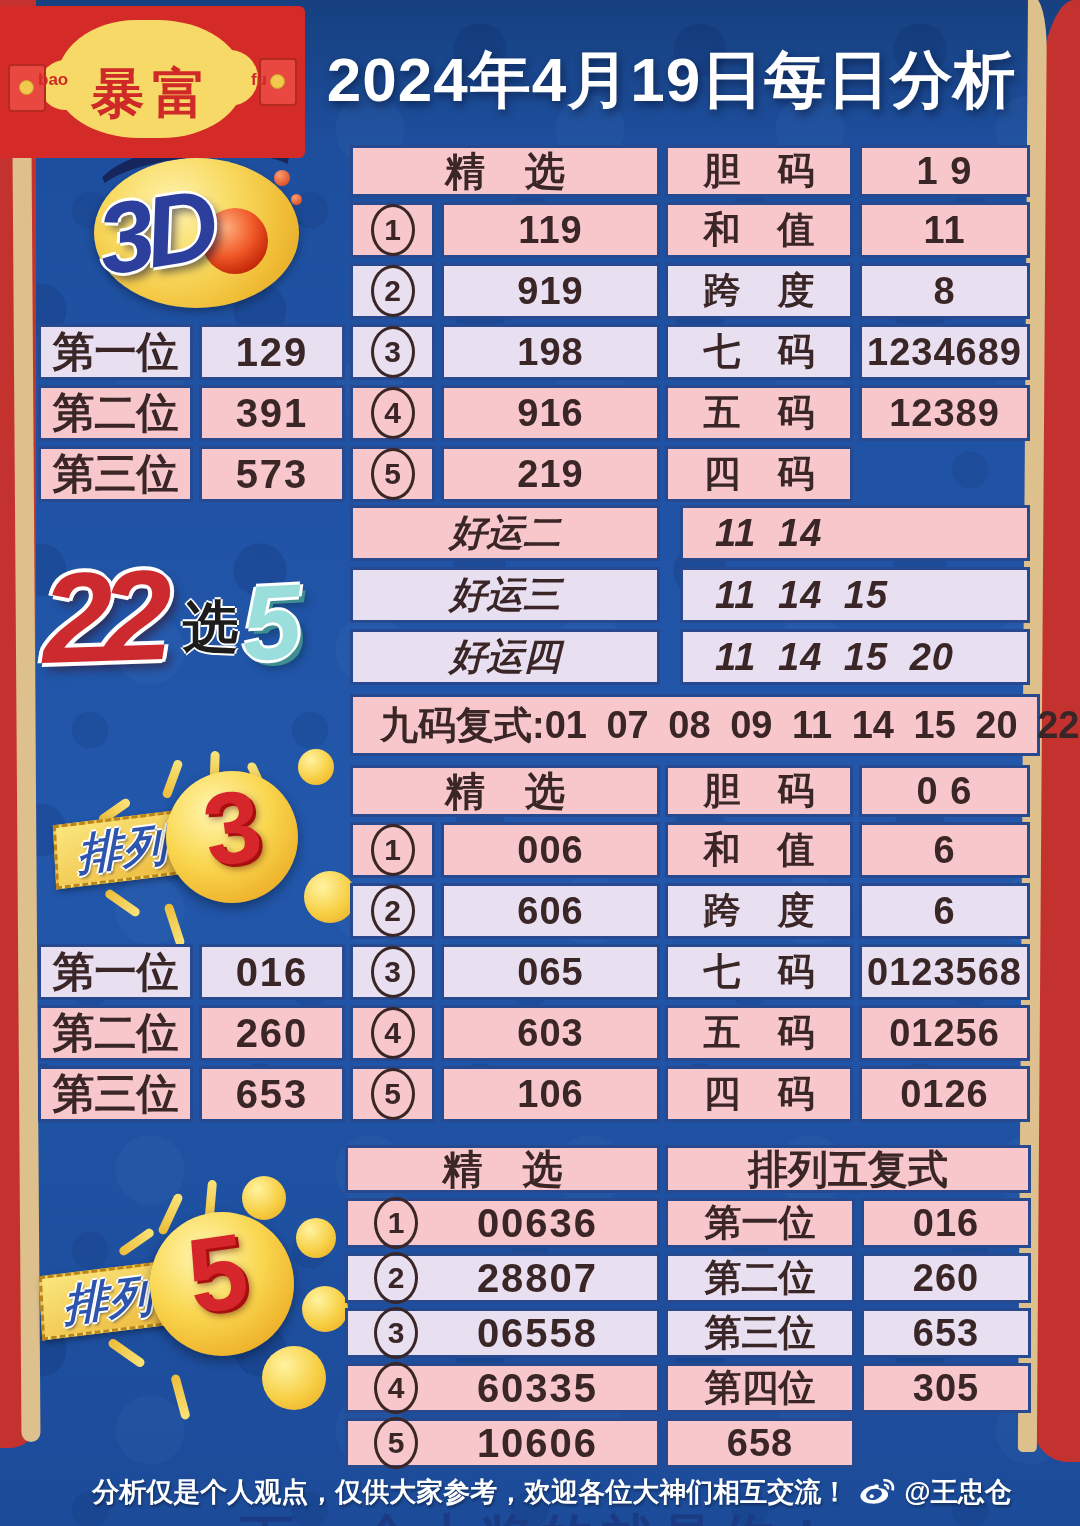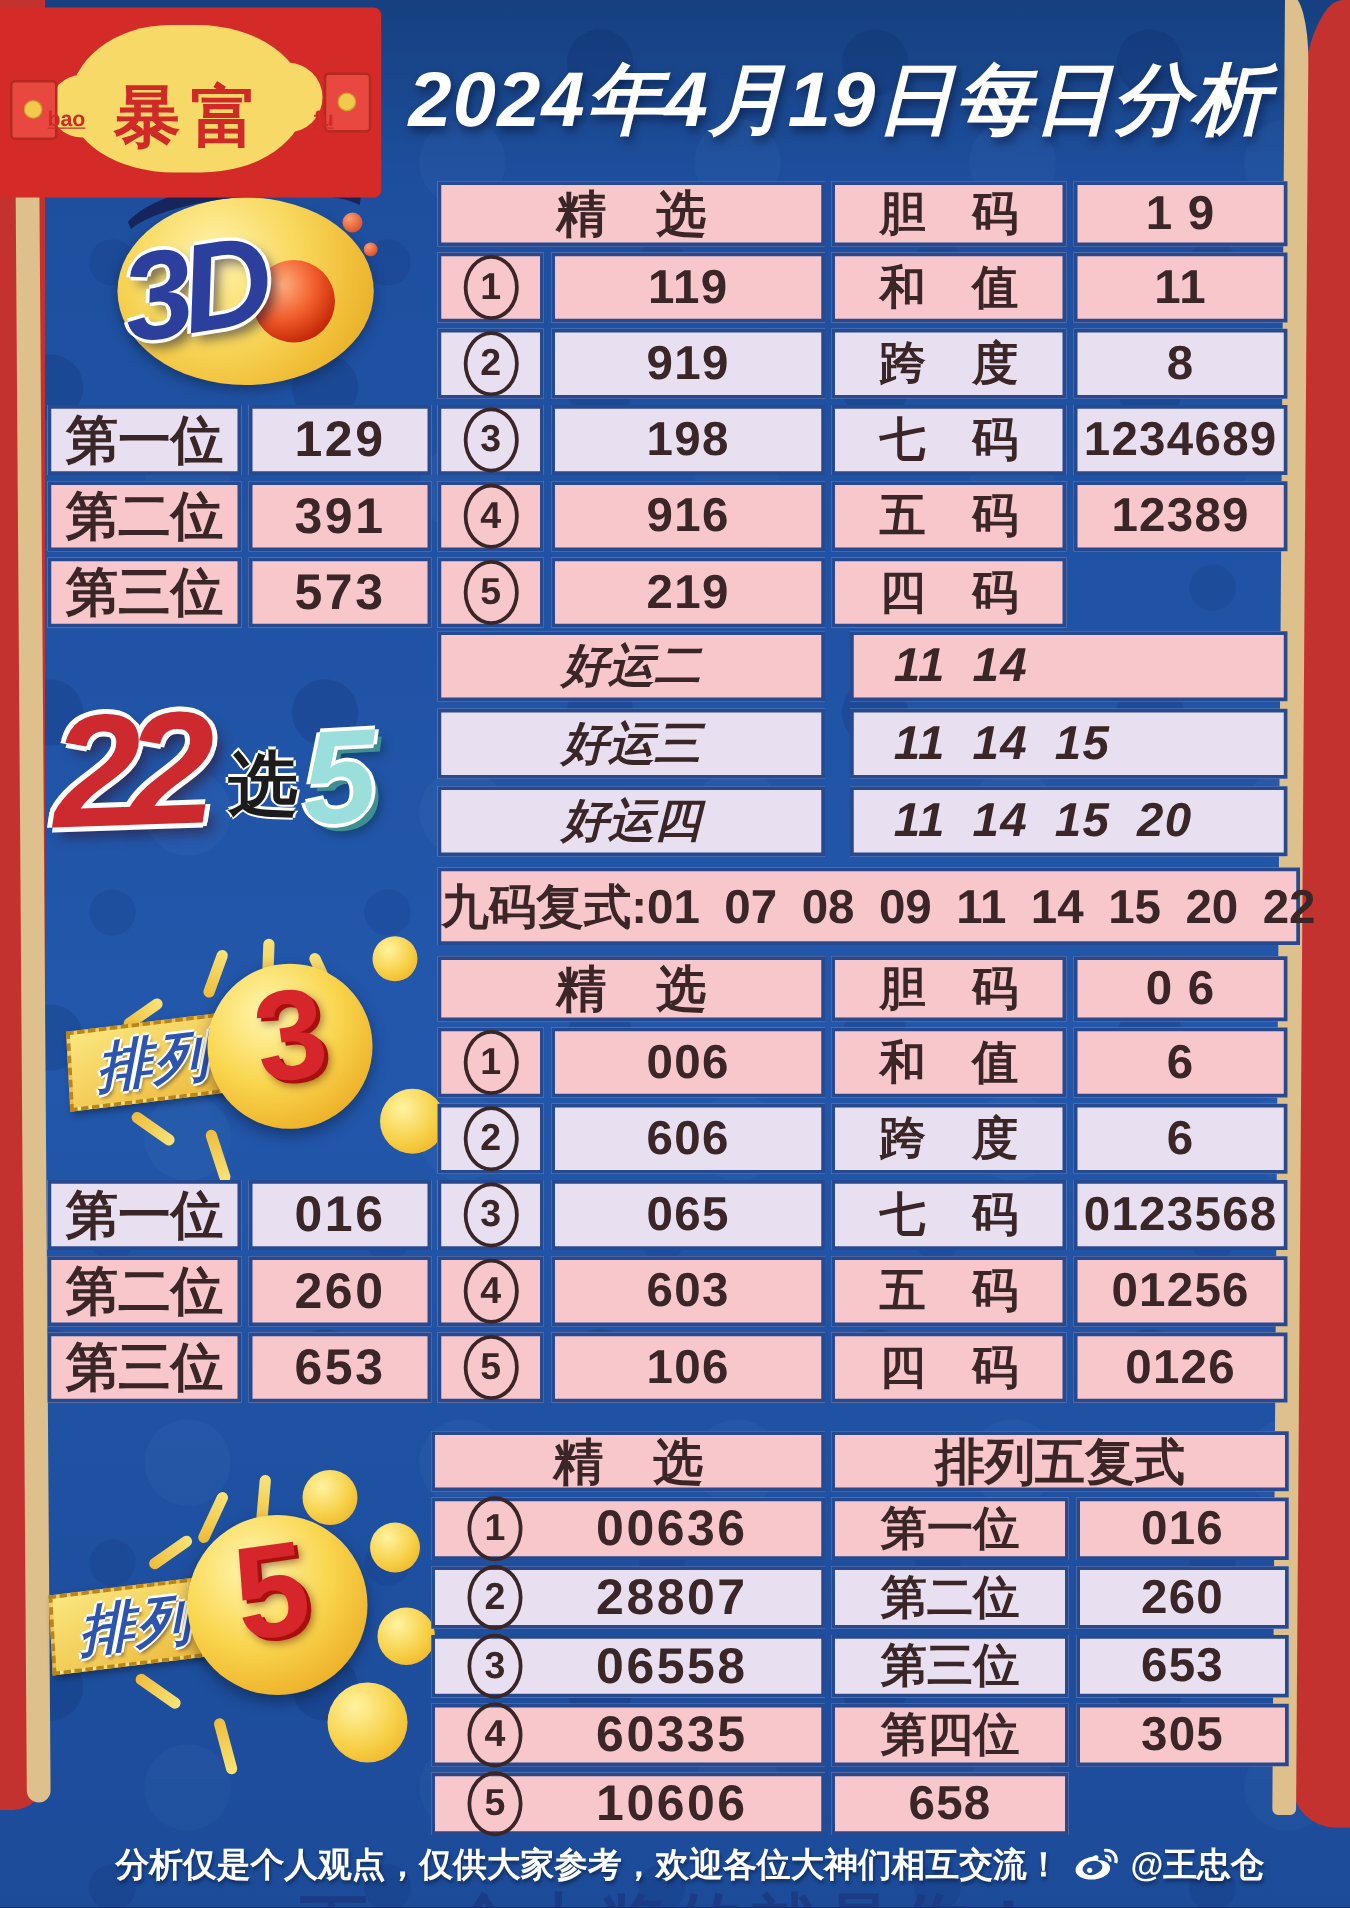--- a/index.html
+++ b/index.html
@@ -23,49 +23,49 @@
     border-top-right-radius:30px 110px;transform:rotate(.4deg);transform-origin:top center;}
 
   
   .banner{left:0;top:6px;width:305px;height:152px;background:#d42a28;border-radius:0 6px 6px 0;z-index:5;}
   .cloud{position:absolute;left:56px;top:14px;width:188px;height:118px;background:#f6d967;
     border-radius:48% 52% 50% 50% / 60% 58% 55% 52%;}
   .cloud::before{content:"";position:absolute;left:-16px;top:40px;width:50px;height:50px;background:#f6d967;border-radius:50%;}
   .cloud::after{content:"";position:absolute;right:-14px;top:30px;width:56px;height:56px;background:#f6d967;border-radius:50%;}
   .bf{position:absolute;left:0;right:0;top:16px;text-align:center;font-size:54px;font-weight:900;
     color:#cf2a28;letter-spacing:8px;z-index:2;margin-top:36px;}
-  .py{position:absolute;left:0;right:0;top:80px;display:flex;justify-content:space-between;
-    padding:0 38px;font-size:17px;font-weight:700;color:#cf2a28;z-index:2;text-decoration:underline;}
+  .py{position:absolute;left:0;right:0;top:64px;display:flex;justify-content:space-between;
+    padding:0 38px;font-size:17px;font-weight:700;color:#cf2a28;z-index:2;}
   .env{position:absolute;top:58px;width:34px;height:44px;background:#e8483f;border:2px solid #b52a20;border-radius:4px;}
   .env .gdot{position:absolute;left:9px;top:14px;width:13px;height:13px;border-radius:50%;
     background:#f2c94c;border:1px solid #caa32e;}
   .envL{left:8px;} .envR{right:8px;top:52px;}
   .title{left:315px;right:52px;top:28px;height:104px;display:flex;align-items:center;justify-content:center;
     font-size:62px;font-weight:900;color:#fff;letter-spacing:1px;white-space:nowrap;
-    text-shadow:2px 4px 8px rgba(0,0,20,.45);font-style:italic;}
+    text-shadow:2px 4px 8px rgba(0,0,20,.45);}
 
   
   .tbl{display:grid;gap:5px 6px;}
   .cell{display:flex;align-items:center;justify-content:center;font-weight:700;color:#3a2626;
     border:3px solid #27498f;white-space:pre;box-sizing:border-box;}
   .pink{background:#f7c7cb;} .lav{background:#e8dff1;}
   .span2{grid-column:1/-1;}
   .hdr{font-size:40px;} .lbl{font-size:37px;} .biglbl{font-size:42px;}
   .num{font-size:38px;letter-spacing:1px;} .bignum2{font-size:40px;letter-spacing:2px;}
   .leftpad{justify-content:flex-start;padding-left:32px;word-spacing:10px;}
   .circ{width:38px;height:46px;border:3px solid #3a2626;border-radius:50%;
     display:flex;align-items:center;justify-content:center;flex:none;}
   .circ span{font-size:30px;font-weight:700;color:#3a2626;}
 
   .t1-left{left:38px;top:324px;grid-template-columns:155px 146px;grid-template-rows:repeat(3,56px);}
   .t1-mid{left:350px;top:145px;grid-template-columns:85px 219px;grid-template-rows:52px repeat(5,56px);}
   .t1-right{left:665px;top:145px;grid-template-columns:188px 171px;grid-template-rows:52px repeat(5,56px);}
   .t2{left:350px;top:505px;grid-template-columns:310px 350px;grid-template-rows:repeat(3,56px);gap:6px 20px;font-style:italic;}
   .nine{left:350px;top:694px;width:690px;height:62px;font-size:38px;word-spacing:9px;
-    justify-content:flex-start;padding-left:0;}
+    justify-content:flex-start;padding-left:27px;}
   .t3-left{left:38px;top:944px;grid-template-columns:155px 146px;grid-template-rows:repeat(3,56px);}
   .t3-mid{left:350px;top:765px;grid-template-columns:85px 219px;grid-template-rows:52px repeat(5,56px);}
   .t3-right{left:665px;top:765px;grid-template-columns:188px 171px;grid-template-rows:52px repeat(5,56px);}
   .t4-left{left:345px;top:1145px;grid-template-columns:315px;grid-template-rows:48px repeat(5,50px);}
   .t4-right{left:665px;top:1145px;grid-template-columns:190px 170px;grid-template-rows:48px repeat(5,50px);}
   .pickrow{justify-content:flex-start;padding-left:26px;}
   .pickrow .pv{flex:1;text-align:center;font-size:40px;font-weight:700;letter-spacing:2px;}
 
   
   .logo3d{left:88px;top:152px;width:222px;height:162px;}

